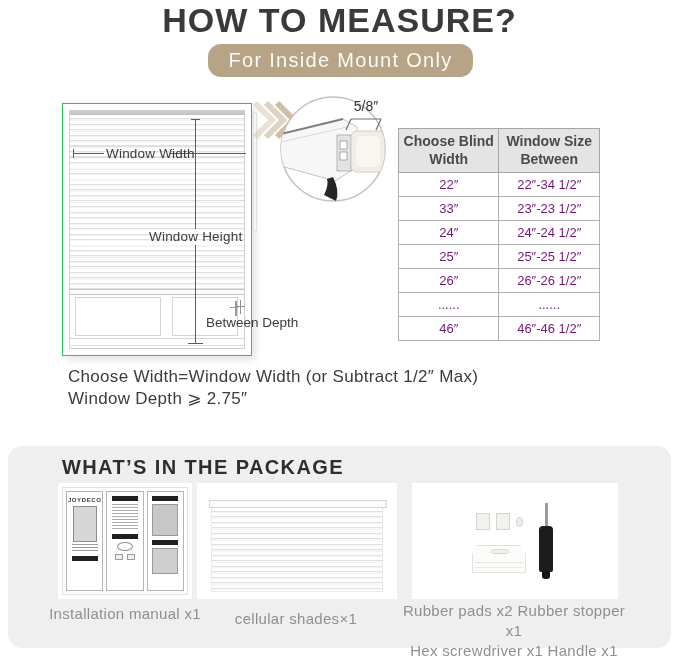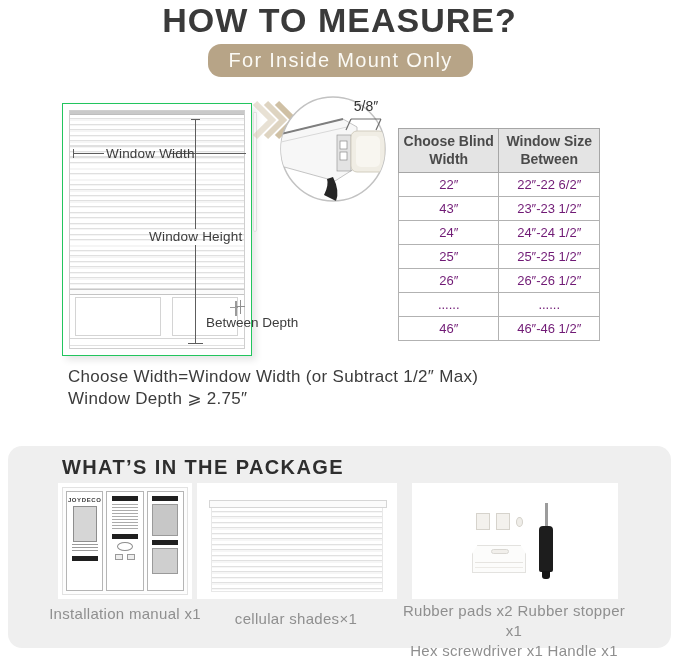--- a/index.html
+++ b/index.html
@@ -191,24 +191,24 @@
   <table class="size-table">
     <thead>
       <tr>
         <th>Choose Blind Width</th>
         <th>Window Size Between</th>
       </tr>
     </thead>
     <tbody>
       <tr>
         <td>22″</td>
-        <td>22″-22 6/2″</td>
-      </tr>
-      <tr>
-        <td>43″</td>
+        <td>22″-34 1/2″</td>
+      </tr>
+      <tr>
+        <td>33″</td>
         <td>23″-23 1/2″</td>
       </tr>
       <tr>
         <td>24″</td>
         <td>24″-24 1/2″</td>
       </tr>
       <tr>
         <td>25″</td>
         <td>25″-25 1/2″</td>
       </tr>

